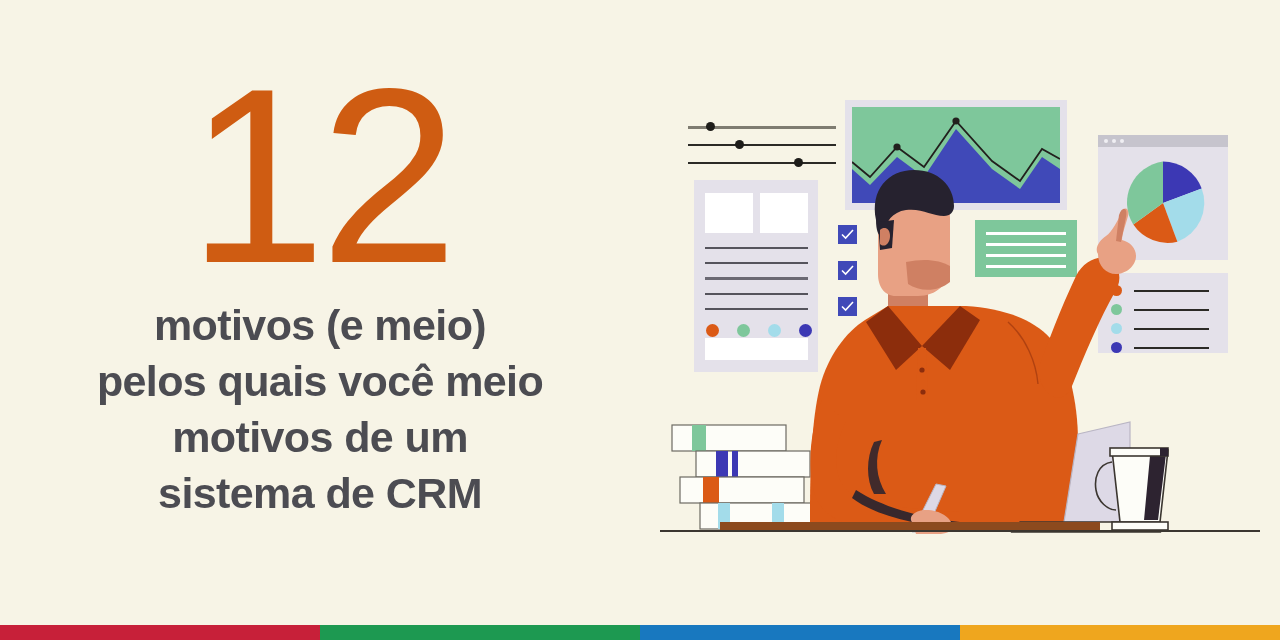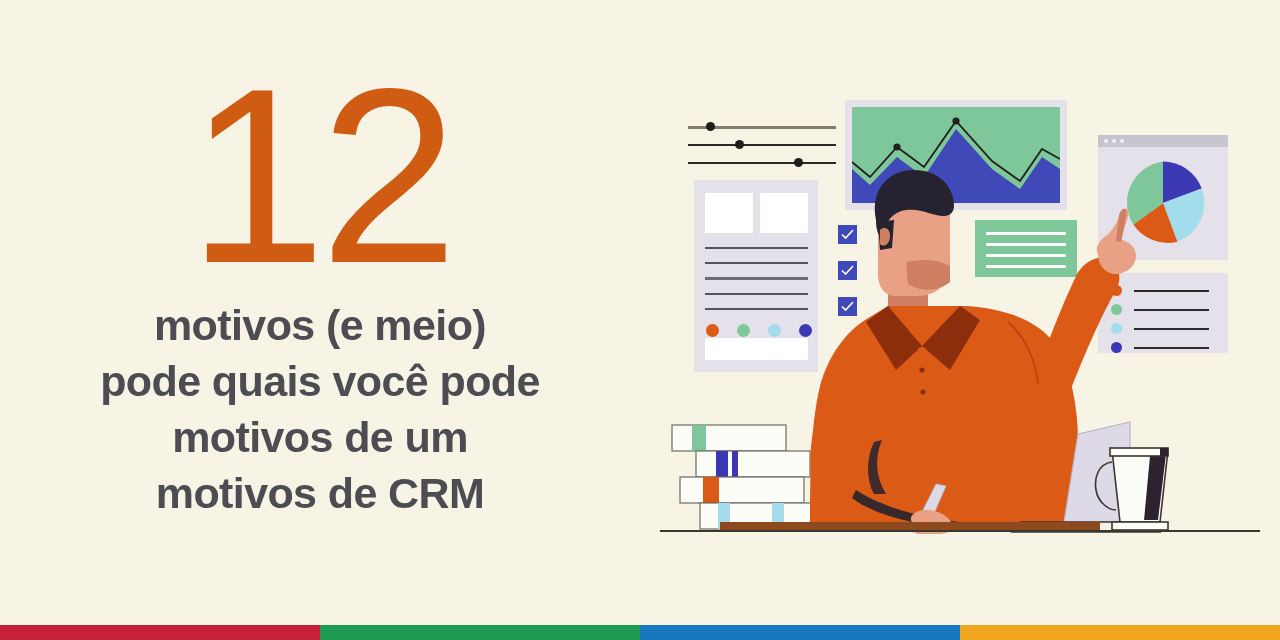--- a/index.html
+++ b/index.html
@@ -160,23 +160,23 @@
 </style>
 </head>
 <body>
 
 <div class="canvas">
 
   <div class="text-block">
     <div class="big-number">12</div>
     <div class="headline">
       <span class="line">motivos (e meio)</span>
-      <span class="line">pode quais você pode</span>
+      <span class="line">pelos quais você meio</span>
       <span class="line">motivos de um</span>
-      <span class="line">motivos de CRM</span>
+      <span class="line">sistema de CRM</span>
     </div>
   </div>
 
   <div class="illustration">
 
     <div class="sliders">
       <div class="slider-row">
         <div class="slider-track thick"></div>
         <div class="slider-knob" style="left:18px"></div>
       </div>

